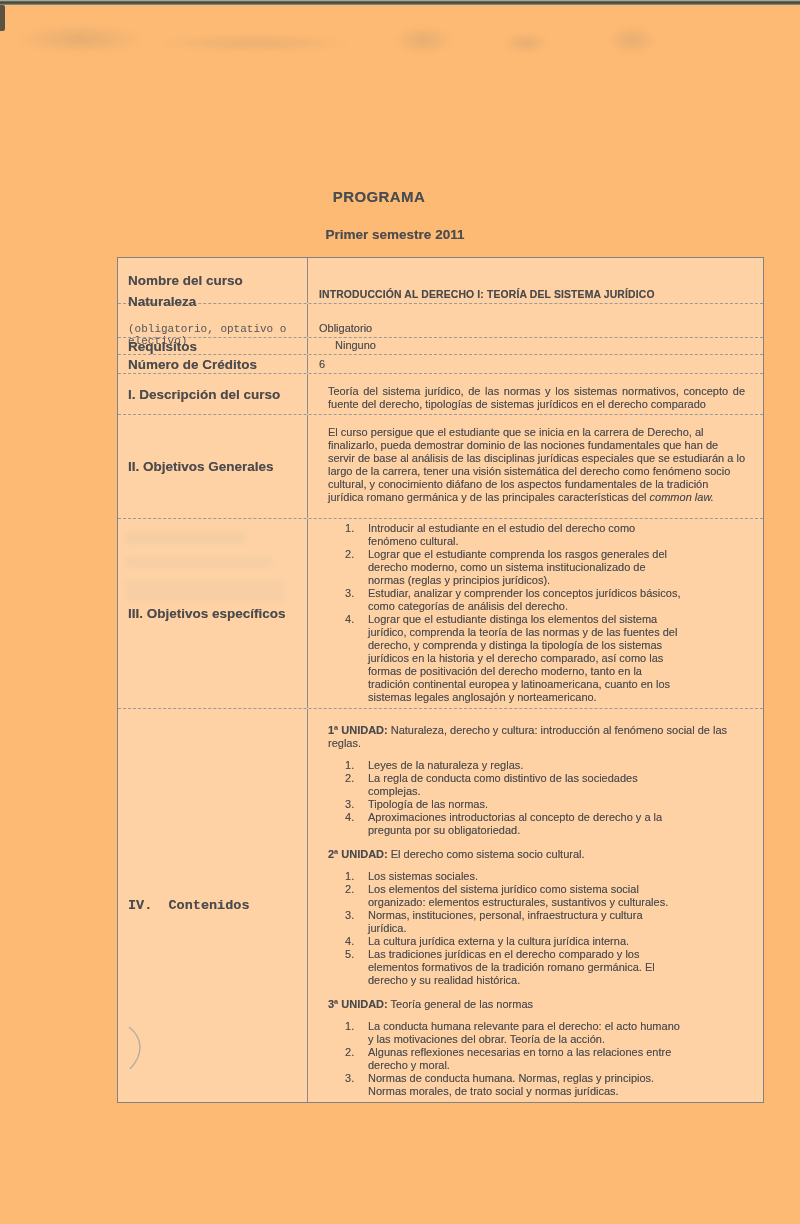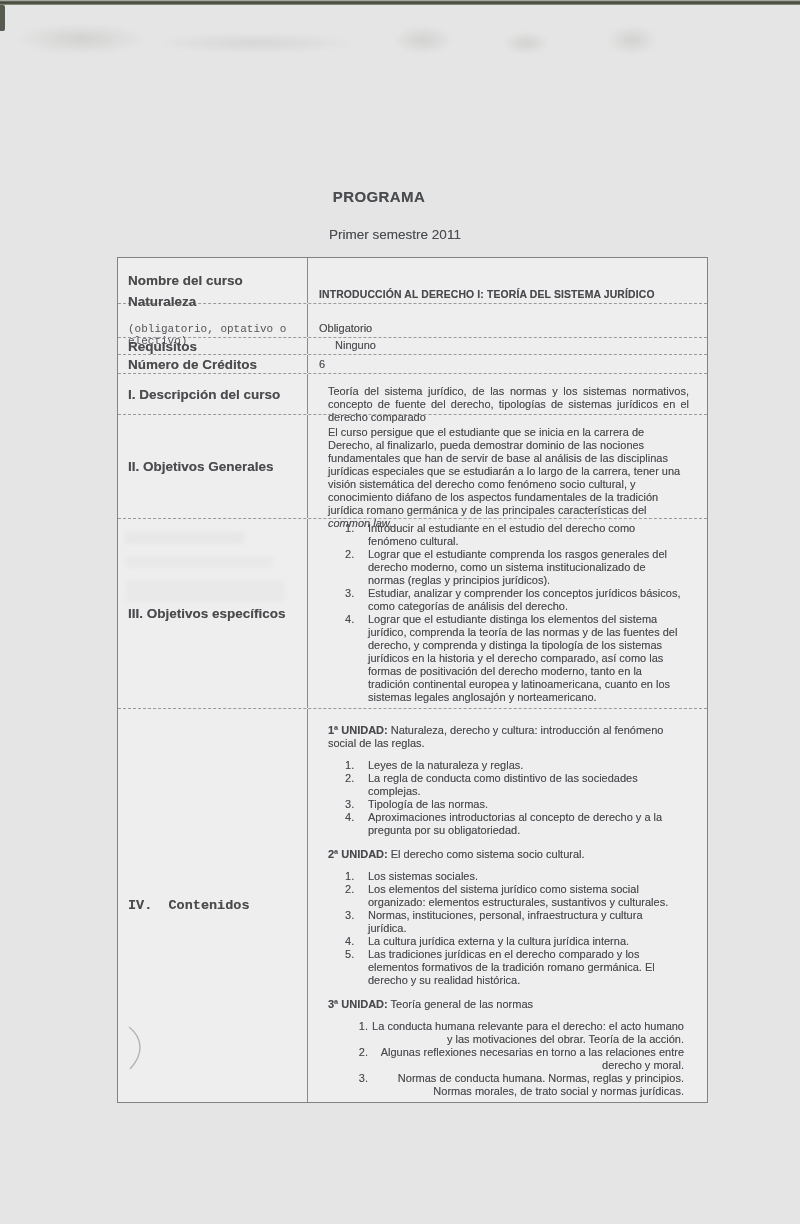--- a/index.html
+++ b/index.html
@@ -6,21 +6,21 @@
   body {
     width:800px; height:1224px;
     background:#ffffff;
     font-family:"Liberation Sans","DejaVu Sans",sans-serif;
     color:#454545;
     position:relative;
     overflow:hidden;
   }
   .page {
     position:absolute; inset:0;
-    background:#e5e5e5;
+    background:#fdba74;
   }
   
   .scan-top-edge {
     position:absolute; top:0; left:0; right:0; height:5px;
     background:linear-gradient(180deg,#c3c6b8 0%,#565a4c 35%,#3d4135 60%,#949a8a 100%);
   }
   .scan-notch {
     position:absolute; top:5px; left:0; width:5px; height:26px;
     background:#3f4238; border-radius:0 2px 2px 0; filter:blur(0.4px); opacity:.85;
   }
@@ -43,27 +43,27 @@
   .g3 { left:125px; top:580px; width:160px; height:22px; opacity:.7; }
   .curve-artifact { position:absolute; left:126px; top:1026px; }
   
   .title-wrap { position:absolute; left:0; top:188px; width:758px; text-align:center; }
   .doc-title {
     font-size:15px; font-weight:bold; color:#4a4c50; letter-spacing:.4px;
     text-shadow:0 0 .5px rgba(74,76,80,.55);
   }
   .subtitle-wrap { position:absolute; left:0; top:225px; width:758px; text-align:center; }
   .doc-subtitle {
-    font-size:13.5px; font-weight:normal; color:#4a4c50;
+    font-size:13.5px; font-weight:bold; color:#4a4c50;
     text-shadow:0 0 .5px rgba(74,76,80,.5);
     padding-left:32px;
   }
   
   .ctable {
-    position:absolute; left:117px; top:257px; width:591px;
+    position:absolute; left:117px; top:257px; width:647px;
     border:1px solid #828282; box-sizing:border-box;
     background:rgba(255,255,255,.35);
   }
   .row { display:flex; box-sizing:border-box; }
   .row + .row { border-top:1px dashed #9a9a9a; }
   .lcell {
     flex:0 0 190px; width:190px; box-sizing:border-box;
     border-right:1px solid #8a8a8a;
     display:flex; flex-direction:column; justify-content:center;
     padding:2px 6px 2px 10px;
@@ -98,21 +98,21 @@
   .r-creditos    { height:19px; }
   .r-descripcion { height:41px; }
   .r-generales   { height:104px; }
   .r-especificos { height:190px; }
   .r-contenidos  { min-height:354px; }
   .r-especificos .vcell { padding-top:3px; }
   .r-contenidos  .vcell { padding-top:6px; }
   .unit-head { margin:0 0 10px 0; }
   .unit-head .uh { font-weight:bold; }
   .unit .nlist { margin:0 0 11px 0; }
-  .unit:last-child .nlist { margin-bottom:2px;text-align:right; }
+  .unit:last-child .nlist { margin-bottom:2px; }
 </style>
 </head>
 <body>
 
 <div class="page">
 
   <div class="scan-top-edge"></div>
   <div class="scan-notch"></div>
   <div class="smudge s1"></div>
   <div class="smudge s2"></div>

